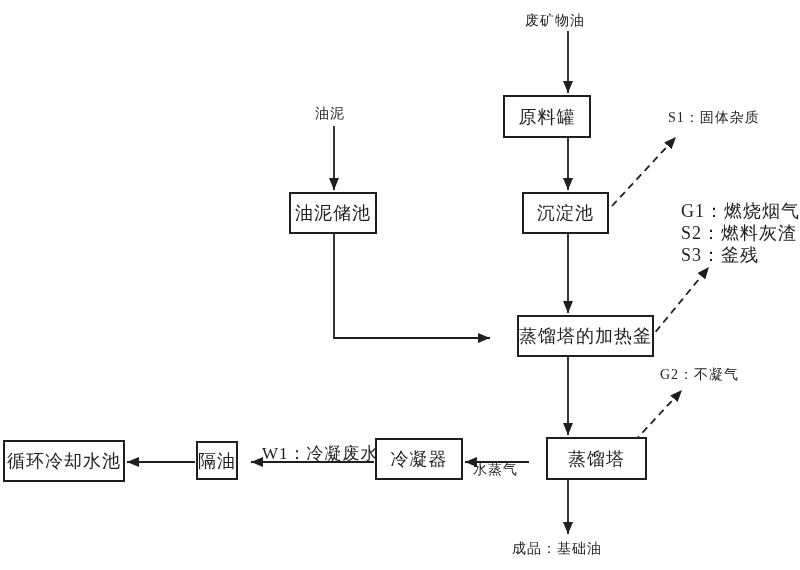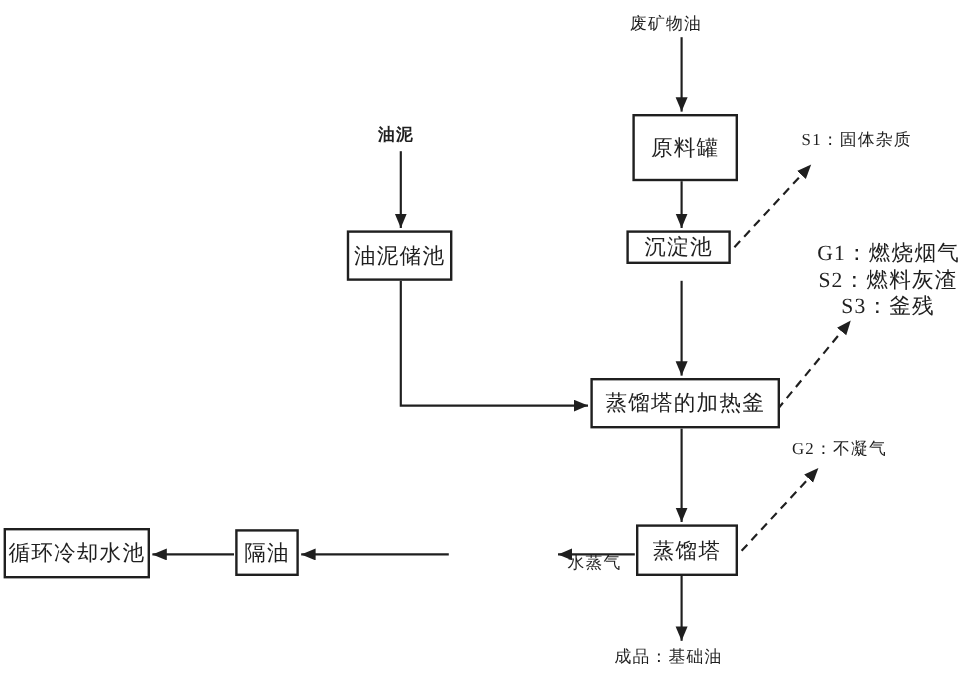--- a/index.html
+++ b/index.html
@@ -38,35 +38,35 @@
     font-size: 14px;
     letter-spacing: 1px;
     white-space: nowrap;
     line-height: 21px;
   }
   .lbl-block {
     position: absolute;
     font-size: 18px;
     letter-spacing: 1px;
     white-space: nowrap;
-    text-align: center;
+    text-align: left;
     line-height: 22px;
   }
   
-  #node-raw-tank        { left: 527px; top:  95px; width:  88px; height: 56px; }
-  #node-settling-pool   { left: 522px; top: 192px; width:  87px; height: 28px; }
+  #node-raw-tank        { left: 503px; top:  95px; width:  88px; height: 43px; }
+  #node-settling-pool   { left: 522px; top: 192px; width:  87px; height: 42px; }
   #node-sludge-pool     { left: 289px; top: 192px; width:  88px; height: 42px; }
-  #node-heating-kettle  { left: 492px; top: 315px; width: 158px; height: 42px; }
-  #node-distillation    { left: 530px; top: 437px; width:  85px; height: 43px; font-family: Liberation Mono, monospace; }
+  #node-heating-kettle  { left: 517px; top: 315px; width: 137px; height: 42px; }
+  #node-distillation    { left: 546px; top: 437px; width:  101px; height: 43px; font-family: Liberation Mono, monospace; }
   #node-condenser       { left: 375px; top: 438px; width:  88px; height: 42px; }
-  #node-oil-separator   { left: 196px; top: 441px; width:  53px; height: 39px; }
+  #node-oil-separator   { left: 196px; top: 441px; width:  42px; height: 39px; }
   #node-cooling-pool    { left:   3px; top: 440px; width: 122px; height: 42px; }
   
   #lbl-waste-oil { left: 525px; top:  10px; }
-  #lbl-sludge    { left: 315px; top: 103px; font-weight: bold; }
+  #lbl-sludge    { left: 315px; top: 103px; }
   #lbl-s1        { left: 668px; top: 107px; }
   #lbl-g-block   { left: 681px; top: 200px; width: 118px; }
   #lbl-g2        { left: 660px; top: 364px; }
   #lbl-w1        { left: 262px; top: 443px; font-size: 17px; }
   #lbl-steam     { left: 473px; top: 459px; }
   #lbl-product   { left: 512px; top: 538px; }
 </style>
 </head>
 <body>
 
@@ -95,30 +95,32 @@
       <line x1="648" y1="341" x2="709" y2="267" stroke-dasharray="7 5" marker-end="url(#arw)"></line>
       <line x1="618" y1="459" x2="682" y2="390" stroke-dasharray="7 5" marker-end="url(#arw)"></line>
     </g>
   </svg>
 
   <div class="node" id="node-raw-tank">原料罐</div>
   <div class="node" id="node-settling-pool">沉淀池</div>
   <div class="node" id="node-sludge-pool">油泥储池</div>
   <div class="node" id="node-heating-kettle">蒸馏塔的加热釜</div>
   <div class="node" id="node-distillation">蒸馏塔</div>
+  <div class="node" id="node-condenser">冷凝器</div>
   <div class="node" id="node-oil-separator">隔油</div>
   <div class="node" id="node-cooling-pool">循环冷却水池</div>
 
   <div class="lbl" id="lbl-waste-oil">废矿物油</div>
   <div class="lbl" id="lbl-sludge">油泥</div>
   <div class="lbl" id="lbl-s1">S1：固体杂质</div>
 
   <div class="lbl-block" id="lbl-g-block">
     <div>G1：燃烧烟气</div>
     <div>S2：燃料灰渣</div>
     <div>S3：釜残</div>
   </div>
 
   <div class="lbl" id="lbl-g2">G2：不凝气</div>
+  <div class="lbl" id="lbl-w1">W1：冷凝废水</div>
   <div class="lbl" id="lbl-steam">水蒸气</div>
   <div class="lbl" id="lbl-product">成品：基础油</div>
 
 </div>
 
 </body></html>

